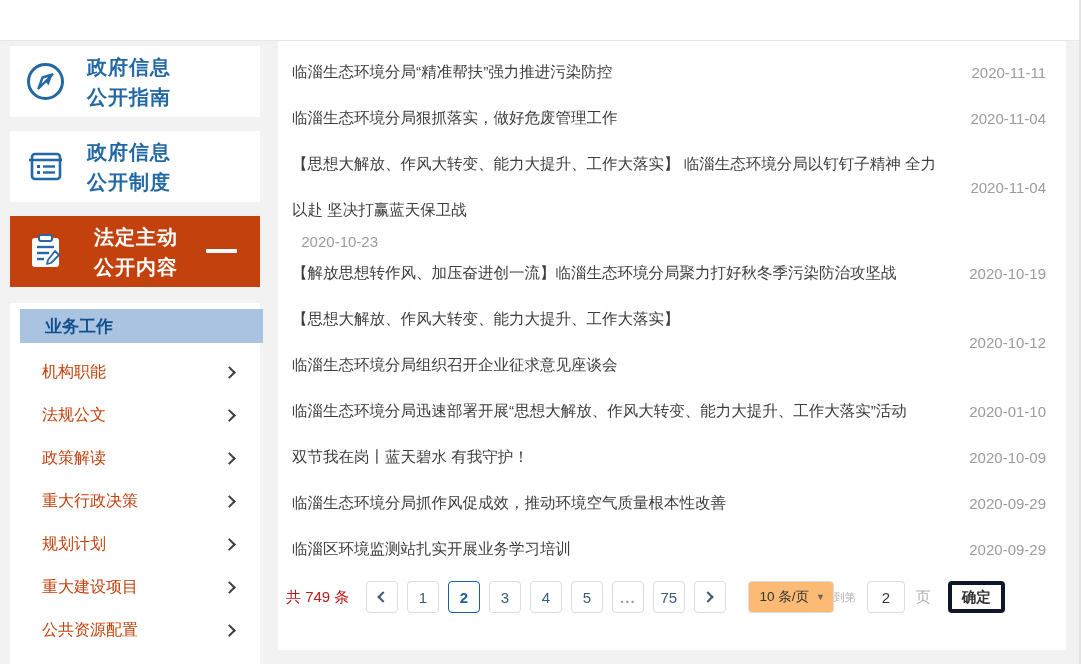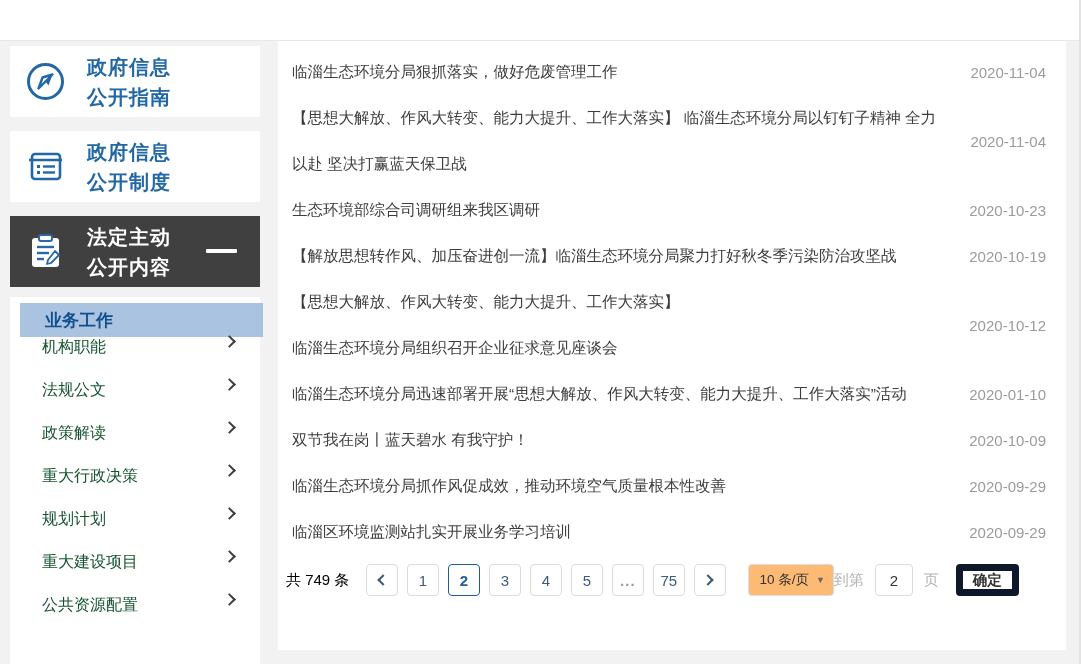--- a/index.html
+++ b/index.html
@@ -17,35 +17,35 @@
   .sidebar { position:absolute; left:10px; top:46px; width:250px; }
   .side-card {
     height:71px; margin-bottom:14px; background:#ffffff;
     display:flex; align-items:center; cursor:pointer;
   }
   .side-card .icon-box { width:41px; height:41px; margin-left:15px; flex:none; }
   .side-card .card-label {
     margin-left:21px; font-size:20px; line-height:30px;
     color:#2268a5; font-weight:600; letter-spacing:1px;
   }
-  .side-card.selected { background:#404040; margin-bottom:10px; position:relative; }
+  .side-card.selected { background:#c2410c; margin-bottom:16px; position:relative;gap:7px; }
   .side-card.selected .card-label { color:#ffffff; }
   .minus-bar {
     position:absolute; right:23px; top:33px; width:31px; height:4px;
     background:#ffffff; border-radius:1px;
   }
   .side-menu { background:#ffffff; padding-top:6px; height:384px; }
   .menu-active {
     margin-left:10px; width:243px; height:34px; background:#a9c3e1;
     display:flex; align-items:center; padding-left:25px;
     color:#10508e; font-size:17px; font-weight:600; cursor:pointer;
   }
   .menu-item {
-    height:43px; display:flex; align-items:flex-start; justify-content:space-between;
-    padding:0 24px 0 32px; font-size:16px; color:#14532d; cursor:pointer;
+    height:43px; display:flex; align-items:center; justify-content:space-between;
+    padding:16px 24px 0 32px; font-size:16px; color:#c2410c; cursor:pointer;
   }
   .menu-item:first-of-type { margin-top:4px; }
   .chev {
     width:9px; height:9px; flex:none;
     border-top:2px solid #3d3d3d; border-right:2px solid #3d3d3d;
     transform:rotate(45deg); margin-right:2px;
   }
 
   
   .main {
@@ -54,48 +54,48 @@
   }
   .row { display:flex; align-items:center; }
   .row .title {
     flex:1; padding-right:10px; font-size:15.5px; line-height:46px;
     color:#3d3d3d; white-space:pre-line; cursor:pointer;
   }
   .row .date { width:86px; text-align:right; font-size:15px; color:#9b9b9b; flex:none; }
 
   
   .pager { height:50px; display:flex; align-items:center; margin-top:0; }
-  .pager .total { font-size:15px; color:#000000; margin:0 12px 0 -6px; white-space:nowrap; }
+  .pager .total { font-size:15px; color:#b91c1c; margin:0 12px 0 -6px; white-space:nowrap; }
   .pbtn {
     width:32px; height:32px; margin:0 4.5px; background:#fff;
     border:1px solid #dcdcdc; border-radius:4px;
     display:flex; align-items:center; justify-content:center;
     font-size:15px; color:#3c5a7a; cursor:pointer;
   }
   .pbtn.active { border-color:#1e5c9e; color:#1e5c9e; font-weight:700; }
   .pbtn.ellipsis { color:#9a9a9a; letter-spacing:1px; font-weight:700; }
   .chev-sm { width:8px; height:8px; border-top:2px solid #3c5a7a; border-right:2px solid #3c5a7a; }
   .chev-left  { transform:rotate(-135deg); margin-left:3px; }
   .chev-right { transform:rotate(45deg);  margin-right:3px; }
   .size-select {
     margin-left:18px; height:32px; min-width:74px; padding:0 8px 0 10px;
     background:#fdba74; border:1px solid #dcdcdc; border-radius:4px;
     display:flex; align-items:center; font-size:13.5px; color:#333; cursor:pointer;
   }
   .size-select .caret { font-size:9px; color:#666; margin-left:7px; }
-  .jump-label { font-size:15px; color:#b3b3b6; white-space:nowrap; }
+  .jump-label { font-size:11px; color:#b3b3b6; white-space:nowrap; }
   .jump-input {
     width:38px; height:32px; margin:0 11px; text-align:center;
     border:1px solid #dcdcdc; border-radius:4px; font-size:15px; color:#333;
     font-family:"Liberation Sans","DejaVu Sans",sans-serif; background:#fff;
   }
   .page-suffix { font-size:15px; color:#b3b3b6; white-space:nowrap; }
   .confirm-btn {
     margin-left:17px; height:32px; padding:0 10px; background:#fff;
-    border:7px solid #0f172a; border-radius:4px;
+    border:4px solid #0f172a; border-radius:4px;
     display:flex; align-items:center; font-size:14.5px; color:#333;
     font-weight:600; cursor:pointer; white-space:nowrap;
   }
   .right-edge { position:absolute; right:0; top:0; width:2px; height:664px; background:#e3e3e3; }
 </style>
 </head>
 <body>
 
 <div class="top-strip"></div>
 <div class="hairline"></div>
@@ -181,30 +181,33 @@
     <div class="menu-item">
       <span>公共资源配置</span>
       <span class="chev"></span>
     </div>
   </nav>
 </aside>
 
 <main class="main">
 
   <div class="row">
+    <span class="title">临淄生态环境分局“精准帮扶”强力推进污染防控</span>
+    <span class="date">2020-11-11</span>
+  </div>
+  <div class="row">
     <span class="title">临淄生态环境分局狠抓落实，做好危废管理工作</span>
     <span class="date">2020-11-04</span>
   </div>
   <div class="row">
     <span class="title">【思想大解放、作风大转变、能力大提升、工作大落实】 临淄生态环境分局以钉钉子精神 全力
 以赴 坚决打赢蓝天保卫战</span>
     <span class="date">2020-11-04</span>
   </div>
   <div class="row">
-    <span class="title">生态环境部综合司调研组来我区调研</span>
     <span class="date">2020-10-23</span>
   </div>
   <div class="row">
     <span class="title">【解放思想转作风、加压奋进创一流】临淄生态环境分局聚力打好秋冬季污染防治攻坚战</span>
     <span class="date">2020-10-19</span>
   </div>
   <div class="row">
     <span class="title">【思想大解放、作风大转变、能力大提升、工作大落实】
 临淄生态环境分局组织召开企业征求意见座谈会</span>
     <span class="date">2020-10-12</span>

